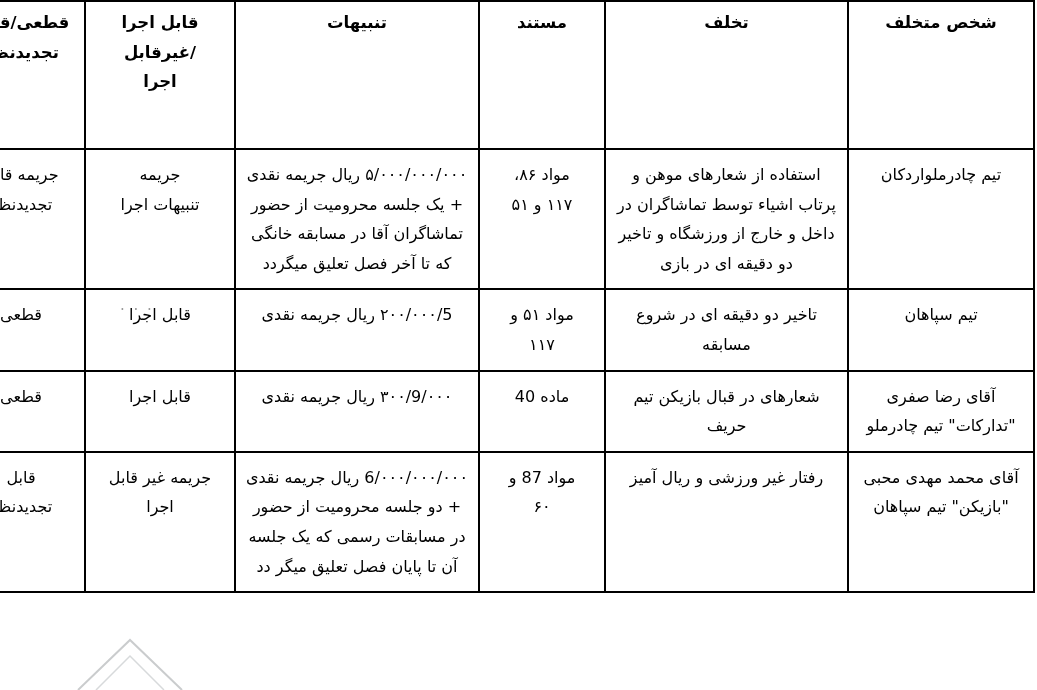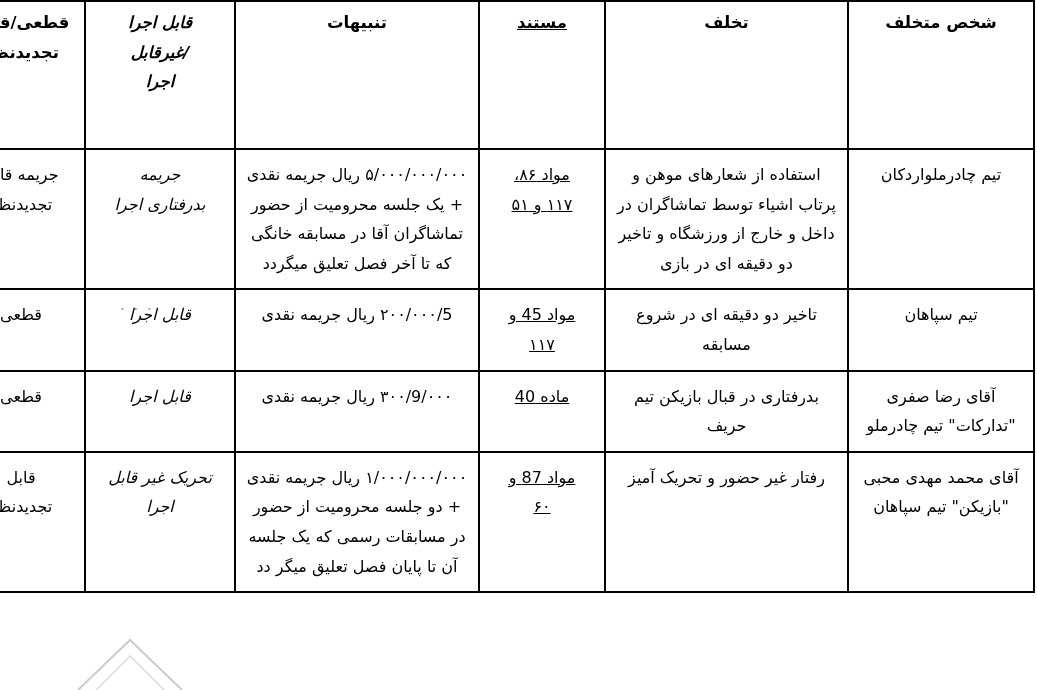--- a/index.html
+++ b/index.html
@@ -41,23 +41,23 @@
   table.verdict-table thead th {
     font-weight: bold;
     font-size: 16.5px;
     vertical-align: top;
     padding-top: 6px;
     line-height: 1.8;
   }
   
   .col-person   { width: 168px; }
   .col-offense  { width: 225px; }
-  .col-doc      { width: 108px; text-decoration: underline; }
+  .col-doc      { width: 108px; }
   .col-notices  { width: 226px; }
-  .col-exec     { width: 132px; font-style: italic; }
+  .col-exec     { width: 132px; }
   .col-final    { width: 110px; }
 
   thead tr { height: 148px; }
 
   .cell-text {
     display: block;
     white-space: pre-line;
   }
   .head-text {
     display: block;
@@ -125,57 +125,57 @@
         </td>
         <td class="col-doc">
           <span class="cell-text">مواد ۸۶،
 ۱۱۷ و ۵۱</span>
         </td>
         <td class="col-notices">
           <span class="cell-text">۵/۰۰۰/۰۰۰/۰۰۰ ریال جریمه نقدی + یک جلسه محرومیت از حضور تماشاگران آقا در مسابقه خانگی که تا آخر فصل تعلیق میگردد</span>
         </td>
         <td class="col-exec">
           <span class="cell-text">جریمه
-بدرفتاری اجرا</span>
+تنبیهات اجرا</span>
         </td>
         <td class="col-final">
           <span class="cell-text">جریمه قابل
 تجدیدنظر</span>
         </td>
 
       </tr>
       <tr>
         <td class="col-person">
           <span class="cell-text">تیم سپاهان</span>
         </td>
         <td class="col-offense">
           <span class="cell-text">تاخیر دو دقیقه ای در شروع مسابقه</span>
         </td>
         <td class="col-doc">
-          <span class="cell-text">مواد 45 و
+          <span class="cell-text">مواد ۵۱ و
 ۱۱۷</span>
         </td>
         <td class="col-notices">
           <span class="cell-text">۲۰۰/۰۰۰/5 ریال جریمه نقدی</span>
         </td>
         <td class="col-exec">
           <span class="cell-text">قابل اجرا</span>
         </td>
         <td class="col-final">
           <span class="cell-text">قطعی</span>
         </td>
 
       </tr>
       <tr>
         <td class="col-person">
           <span class="cell-text">آقای رضا صفری
 "تدارکات" تیم چادرملو</span>
         </td>
         <td class="col-offense">
-          <span class="cell-text">بدرفتاری در قبال بازیکن تیم حریف</span>
+          <span class="cell-text">شعارهای در قبال بازیکن تیم حریف</span>
         </td>
         <td class="col-doc">
           <span class="cell-text">ماده 40</span>
         </td>
         <td class="col-notices">
           <span class="cell-text">۳۰۰/9/۰۰۰ ریال جریمه نقدی</span>
         </td>
         <td class="col-exec">
           <span class="cell-text">قابل اجرا</span>
         </td>
@@ -183,31 +183,31 @@
           <span class="cell-text">قطعی</span>
         </td>
 
       </tr>
       <tr>
         <td class="col-person">
           <span class="cell-text">آقای محمد مهدی محبی
 "بازیکن" تیم سپاهان</span>
         </td>
         <td class="col-offense">
-          <span class="cell-text">رفتار غیر حضور و تحریک آمیز</span>
+          <span class="cell-text">رفتار غیر ورزشی و ریال آمیز</span>
         </td>
         <td class="col-doc">
           <span class="cell-text">مواد 87 و
 ۶۰</span>
         </td>
         <td class="col-notices">
-          <span class="cell-text">۱/۰۰۰/۰۰۰/۰۰۰ ریال جریمه نقدی + دو جلسه محرومیت از حضور در مسابقات رسمی که یک جلسه آن تا پایان فصل تعلیق میگر دد</span>
-        </td>
-        <td class="col-exec">
-          <span class="cell-text">تحریک غیر قابل اجرا</span>
+          <span class="cell-text">6/۰۰۰/۰۰۰/۰۰۰ ریال جریمه نقدی + دو جلسه محرومیت از حضور در مسابقات رسمی که یک جلسه آن تا پایان فصل تعلیق میگر دد</span>
+        </td>
+        <td class="col-exec">
+          <span class="cell-text">جریمه غیر قابل اجرا</span>
         </td>
         <td class="col-final">
           <span class="cell-text">قابل
 تجدیدنظر</span>
         </td>
 
       </tr>
     </tbody>
   </table>
 

